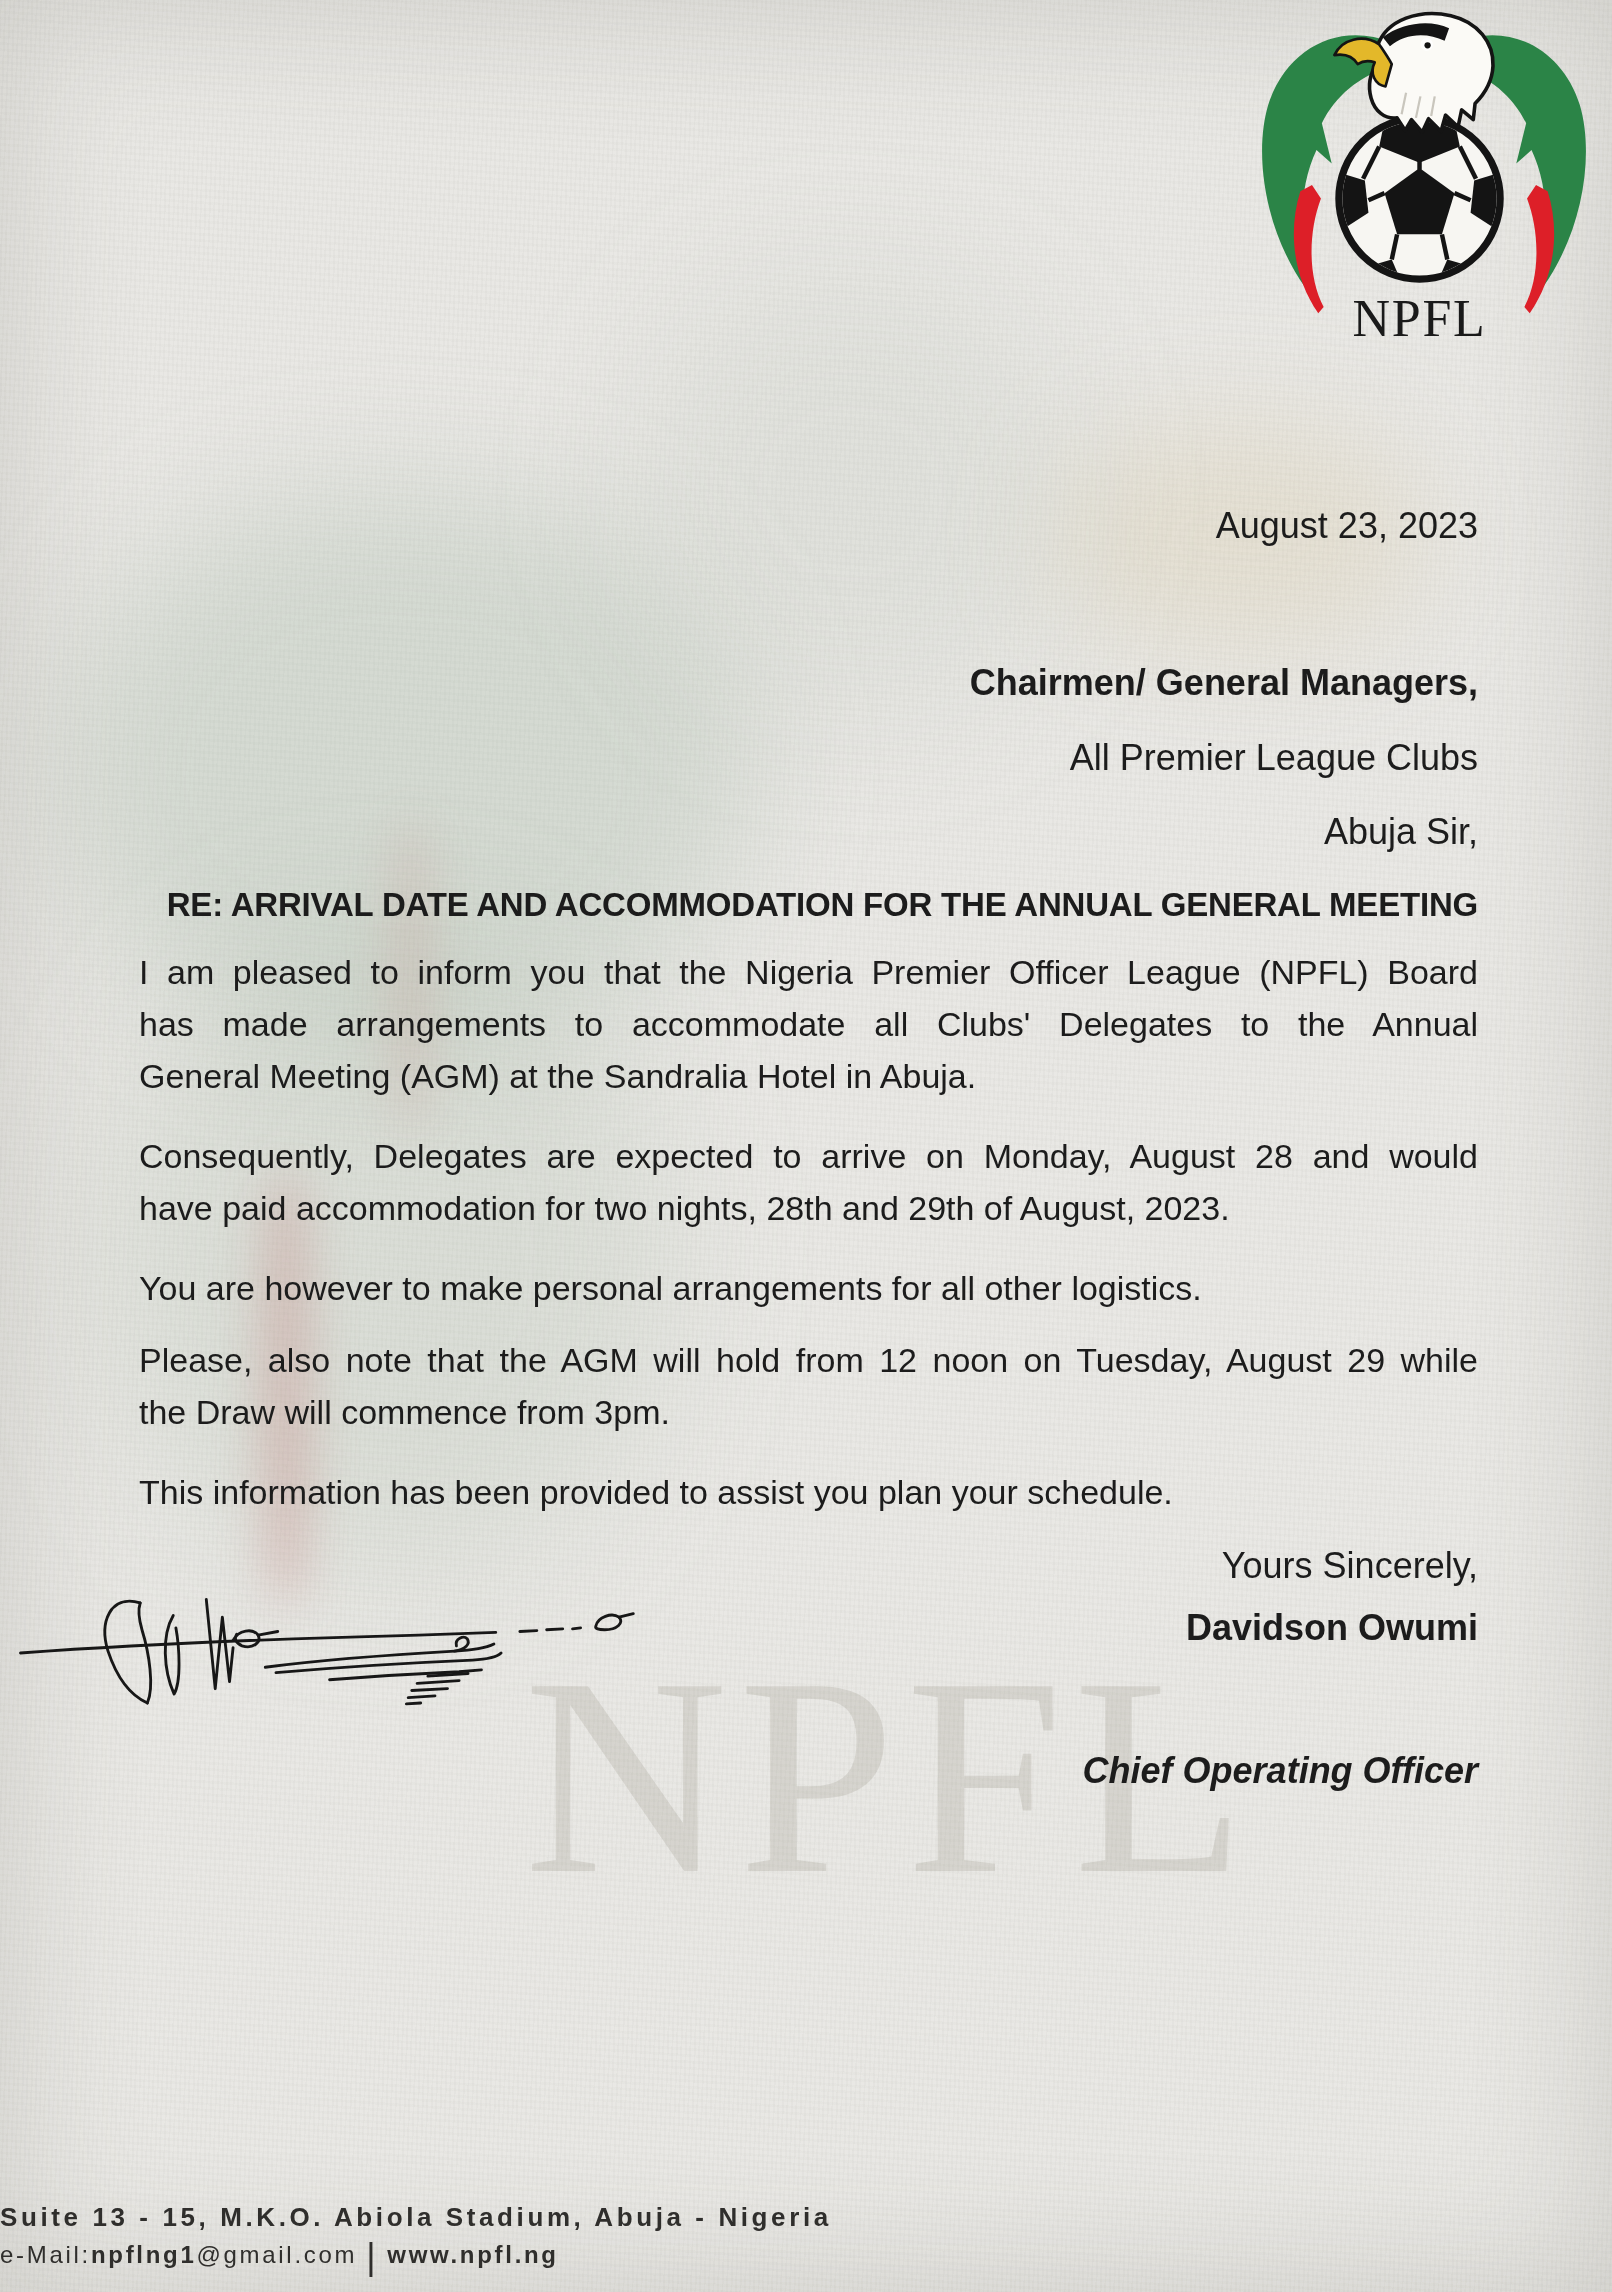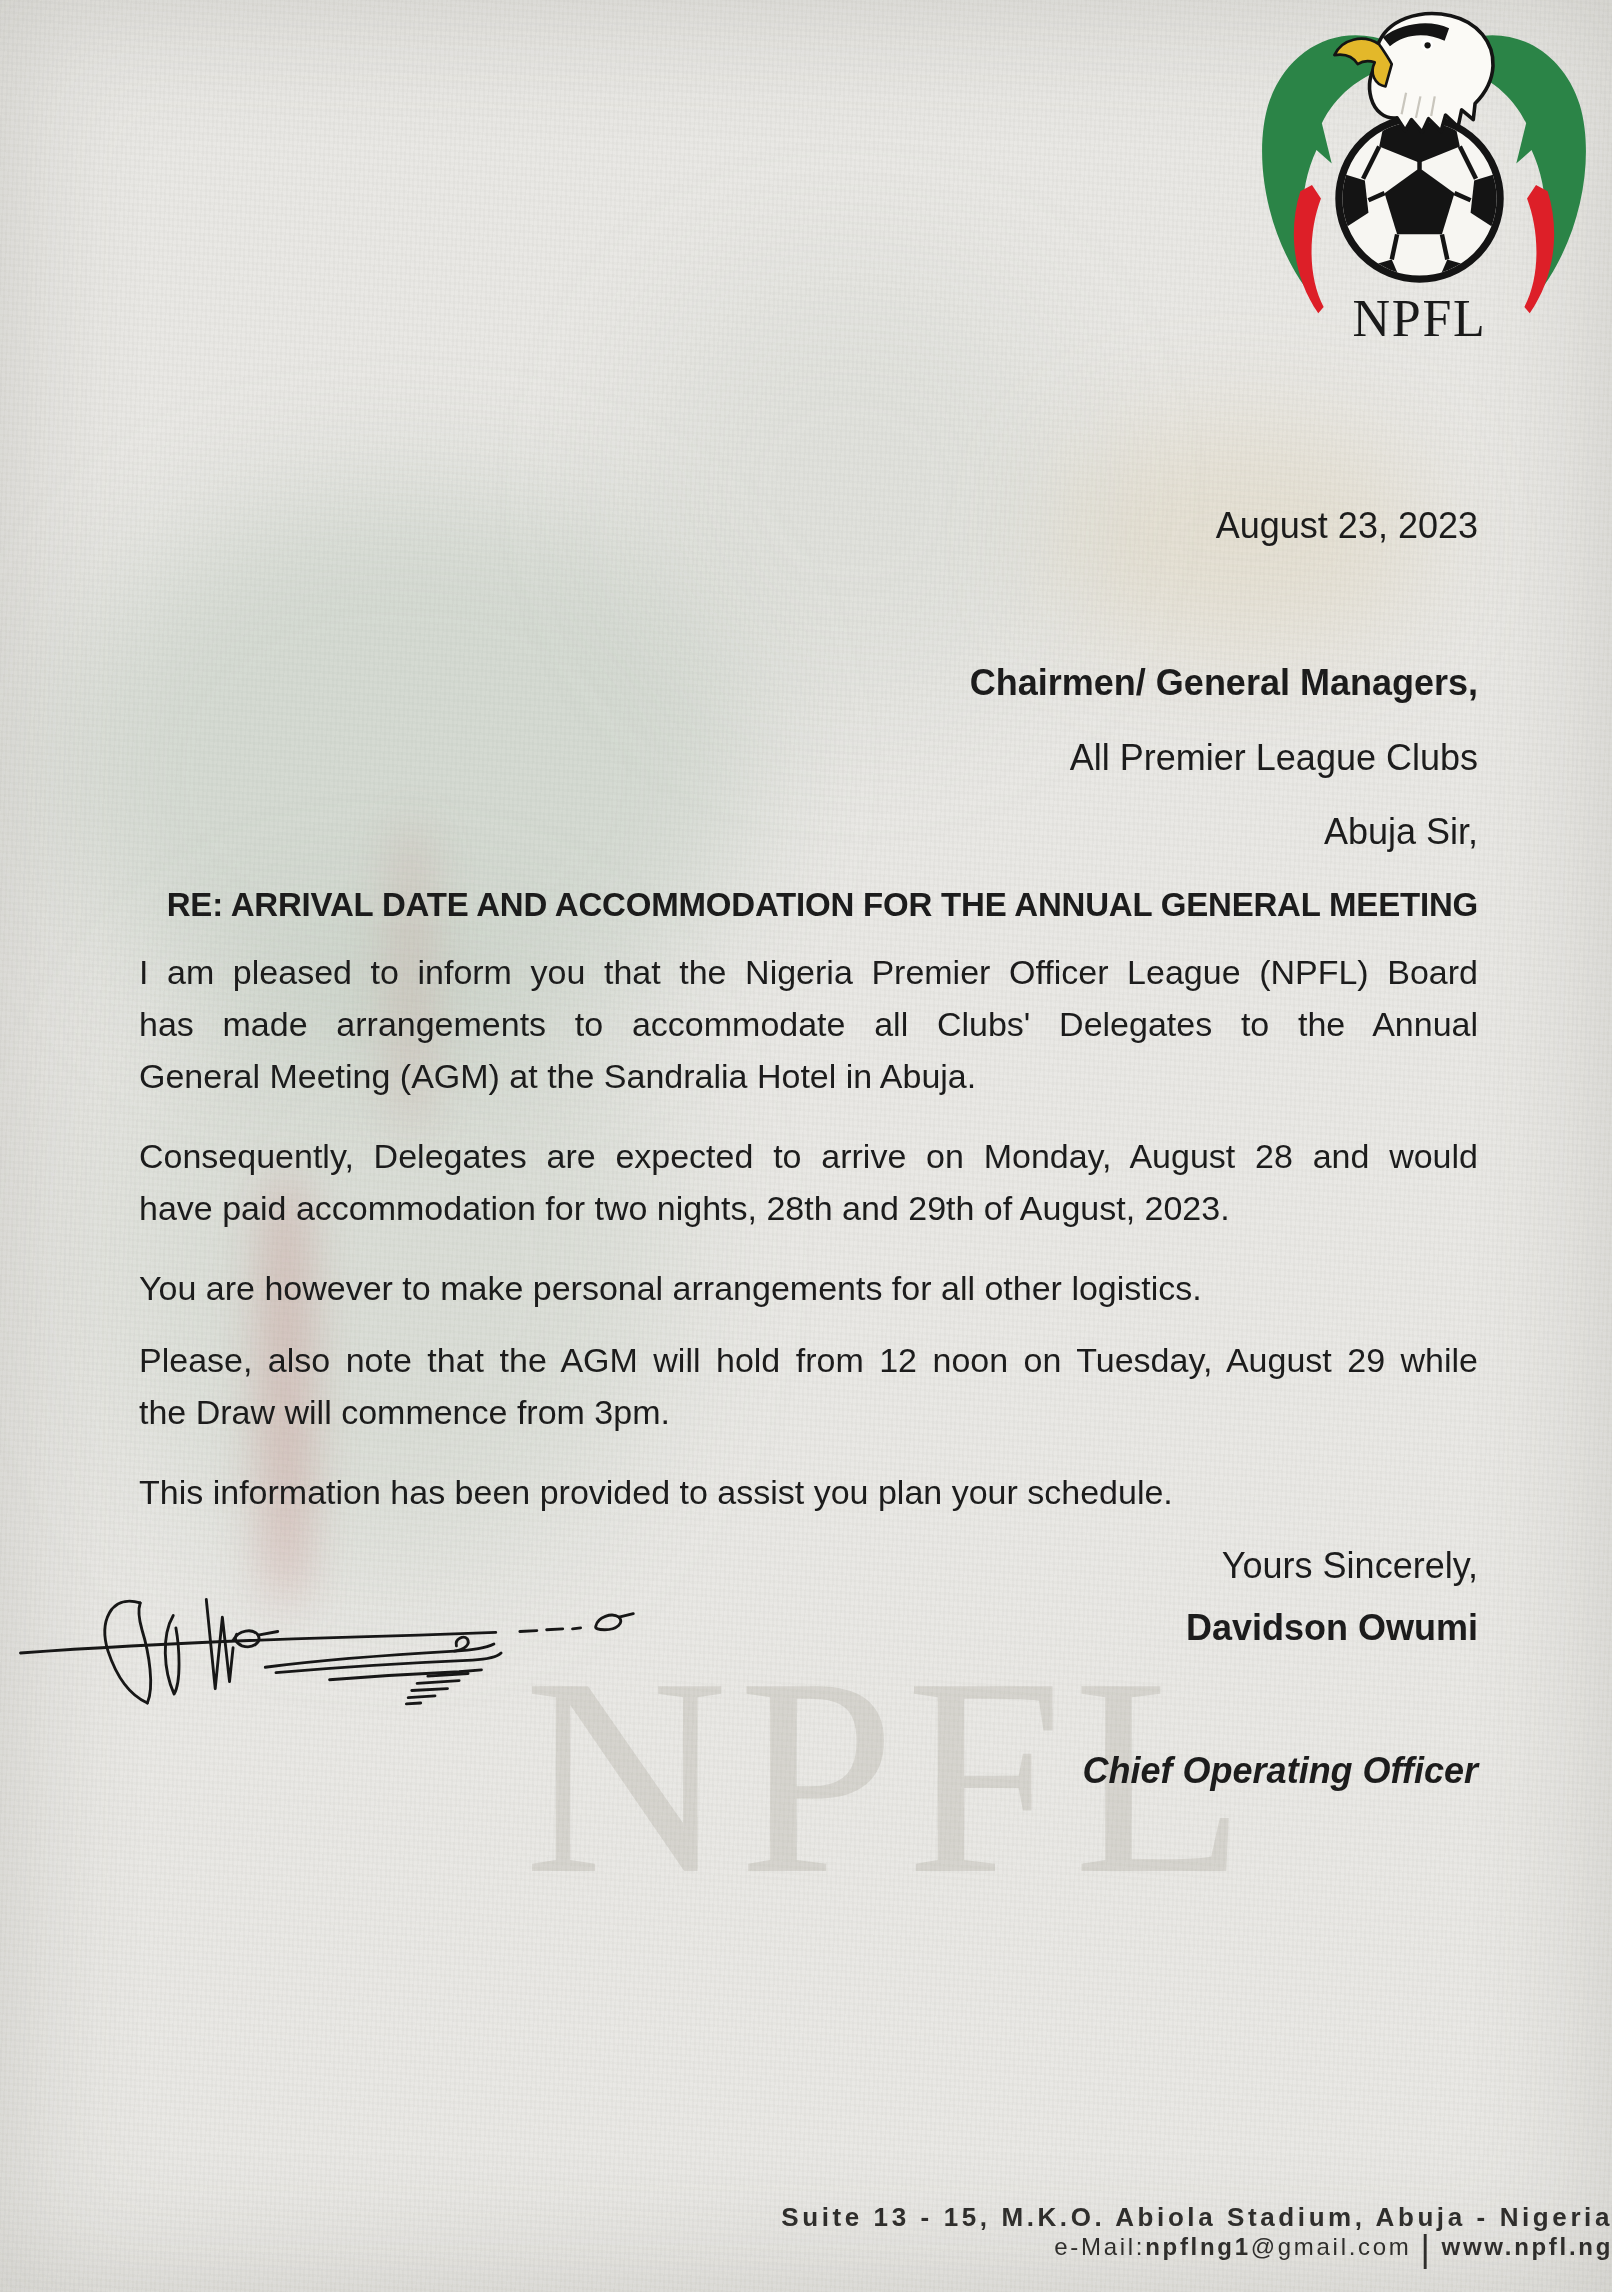--- a/index.html
+++ b/index.html
@@ -28,23 +28,23 @@
   .logo{position:absolute;left:1243px;top:5.4px;width:362px;height:344px;}
   .blk{position:absolute;left:139px;width:1339px;font-size:36px;line-height:51px;text-align:right;}
   .b{font-weight:bold;}
   .subject{font-size:33px;font-weight:bold;white-space:nowrap;letter-spacing:-0.2px;}
   .para{position:absolute;left:139px;width:1339px;font-size:34px;}
   .pline{line-height:52px;text-align:justify;text-align-last:justify;}
   .pline.last{text-align:justify;text-align-last:left;}
   .sig{position:absolute;left:7.2px;top:1594px;width:663px;height:134px;}
   .name{font-weight:bold;}
   .title{font-weight:bold;font-style:italic;}
-  .footer{position:absolute;left:0;top:2201px;width:100%;text-align:right;color:#2f2e2c;}
+  .footer{position:absolute;left:0;top:2201px;width:100%;text-align:left;color:#2f2e2c;}
   .f1{font-size:26px;font-weight:bold;letter-spacing:3.6px;line-height:32px;}
-  .f2{font-size:24px;letter-spacing:2.7px;line-height:28px;font-weight:400;padding-left:25px;}
+  .f2{font-size:24px;letter-spacing:2.7px;line-height:43px;font-weight:400;}
   .f2 .fb{font-weight:bold;}
   .fsep{font-weight:300;font-size:36px;vertical-align:-6.3px;padding:0 9px;}
 </style>
 </head>
 <body>
 
 <div class="page">
 
   <div class="blob blobA"></div>
   <div class="blob blobB"></div>

